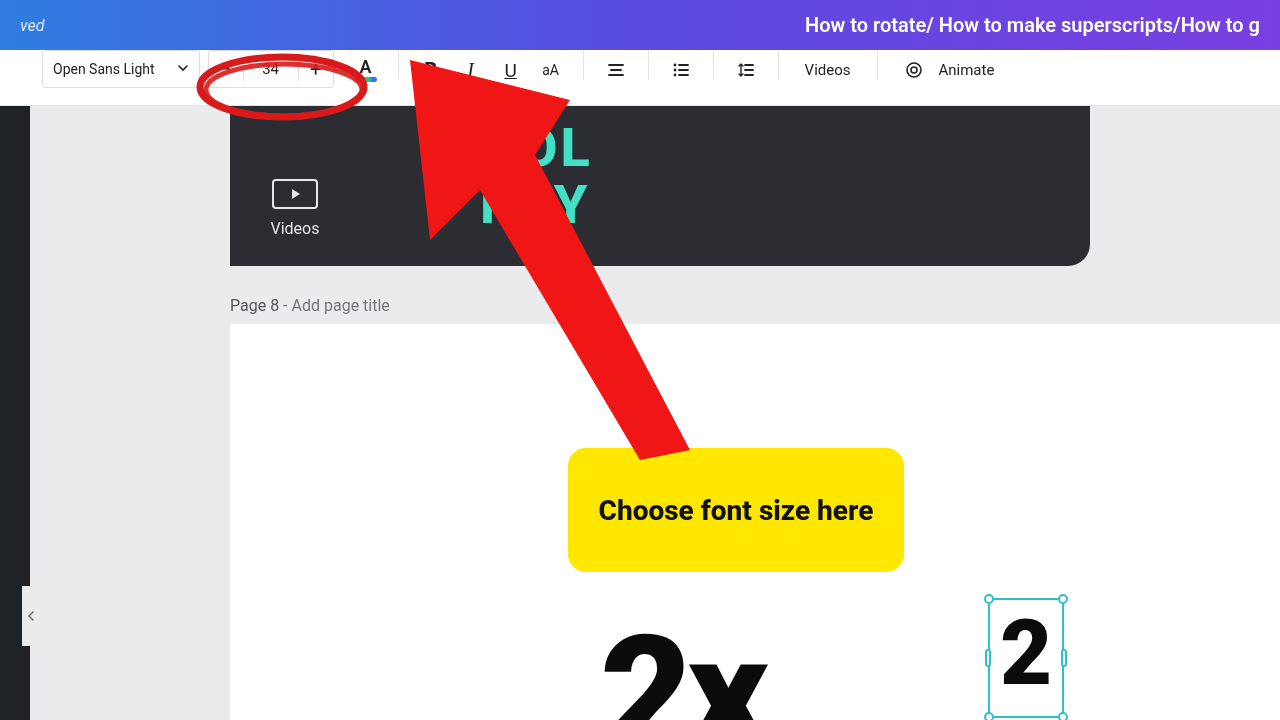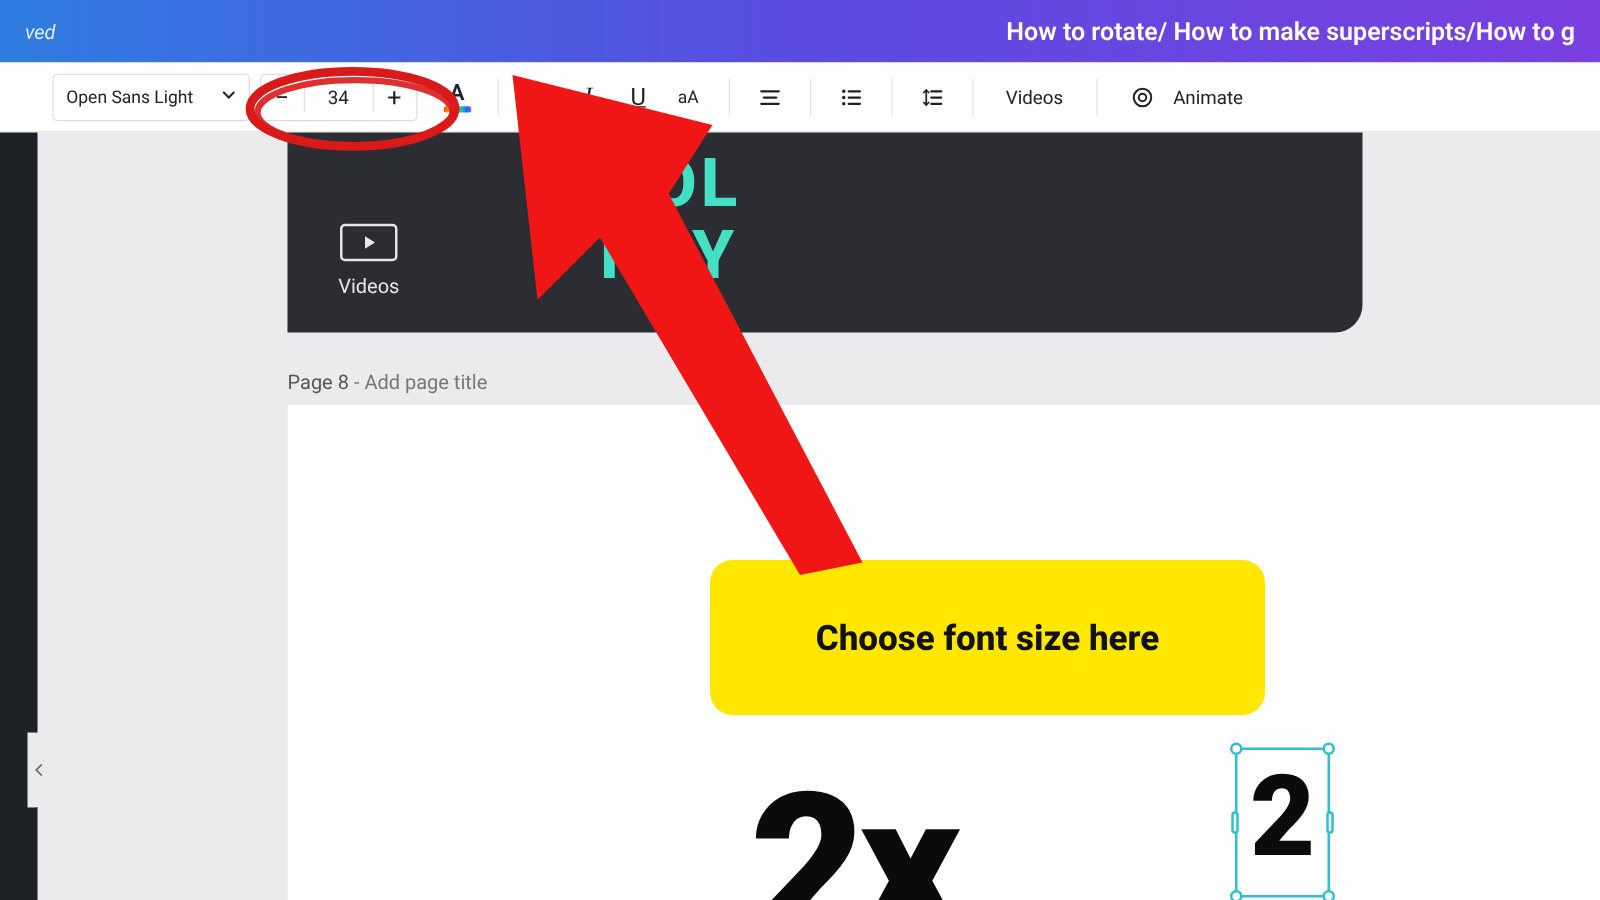--- a/index.html
+++ b/index.html
@@ -1,21 +1,21 @@
 <!DOCTYPE html>
 <html><head>
 <meta charset="utf-8">
 <style>
   * { box-sizing: border-box; margin: 0; padding: 0; }
   html, body { width: 1280px; height: 720px; overflow: hidden; font-family: -apple-system, BlinkMacSystemFont, 'Segoe UI', Roboto, Arial, sans-serif; }
   .app { width: 100%; height: 100%; display: flex; flex-direction: column; position: relative; }
   .topbar { height: 50px; background: linear-gradient(90deg, #2f7de0 0%, #5a4be0 50%, #7a3fe0 100%); display: flex; align-items: center; justify-content: space-between; color: #fff; padding: 0 20px; font-size: 16px; }
   .topbar .left { font-style: italic; color: rgba(255,255,255,0.85); }
   .topbar .right { font-weight: 600; font-size: 20px; white-space: nowrap; }
-  .toolbar { height: 56px; background: #fff; border-bottom: 1px solid #e4e4e7; display: flex; align-items: center; padding-left: 42px; gap: 0; }
+  .toolbar { height: 56px; background: #fff; border-bottom: 1px solid #e4e4e7; display: flex; padding-left: 42px; gap: 0; }
   .font-select { display: flex; align-items: center; border: 1px solid #dcdde1; border-radius: 4px; height: 38px; padding: 0 10px; margin-right: 8px; cursor: pointer; }
   .font-select span { font-size: 14px; color: #222; }
   .chev { margin-left: 22px; }
   .size-group { display: flex; align-items: center; border: 1px solid #dcdde1; border-radius: 4px; height: 38px; margin-right: 12px; }
   .size-btn { width: 34px; height: 100%; display: flex; align-items: center; justify-content: center; font-size: 20px; cursor: pointer; color: #222; }
   .size-val { width: 54px; text-align: center; font-size: 15px; color: #222; }
   .size-group .div { width:1px; height:24px; background:#e0e0e4; }
   .tbtn { width: 40px; height: 40px; display:flex; align-items:center; justify-content:center; cursor:pointer; font-size:18px; color:#222; border-radius:4px; }
   .tbtn.bold { font-weight: 800; font-size:20px; }
   .tbtn.italic { font-style: italic; font-family: Georgia, serif; font-size:20px; }
@@ -39,21 +39,21 @@
   .page-label .num { color:#55575a; }
   .canvas { position:absolute; left:230px; top:324px; width:1050px; height:396px; background:#fff; }
   .mathtext { position:absolute; left:600px; top:615px; font-size:160px; font-weight:900; color:#0b0b0c; letter-spacing:-6px; line-height:1; }
   .super-box { position:absolute; left:988px; top:598px; width:76px; height:120px; border:2px solid #2fc0d0; background:#fff; }
   .super-box .handle { position:absolute; width:10px; height:10px; background:#fff; border:2px solid #2fc0d0; border-radius:50%; }
   .super-box .h-tl { top:-6px; left:-6px; } .super-box .h-tr { top:-6px; right:-6px; }
   .super-box .h-bl { bottom:-6px; left:-6px; } .super-box .h-br { bottom:-6px; right:-6px; }
   .super-box .side { position:absolute; width:6px; height:18px; background:#fff; border:2px solid #2fc0d0; border-radius:3px; top:50%; transform:translateY(-50%); }
   .super-box .s-l{ left:-5px;} .super-box .s-r{ right:-5px;}
   .super-box .num2 { font-size:90px; font-weight:900; color:#0b0b0c; text-align:center; line-height:1.2; }
-  .callout { position:absolute; left:568px; top:448px; width:444px; height:124px; background:#ffe700; border-radius:18px; display:flex; align-items:center; justify-content:center; text-align:center; font-size:28px; font-weight:800; color:#121212; padding:10px 20px; line-height:1.25; }
+  .callout { position:absolute; left:568px; top:448px; width:336px; height:124px; background:#ffe700; border-radius:18px; display:flex; align-items:center; justify-content:center; text-align:center; font-size:28px; font-weight:800; color:#121212; padding:10px 20px; line-height:1.25; }
   
   .arrow { position:absolute; left:370px; top:60px; pointer-events:none; }
   
   .red-circle { position:absolute; left:192px; top:48px; width:180px; height:78px; pointer-events:none; }
   .underline-u { text-decoration: underline; font-size:19px; }
 </style>
 </head>
 <body>
 
 <div class="app">

